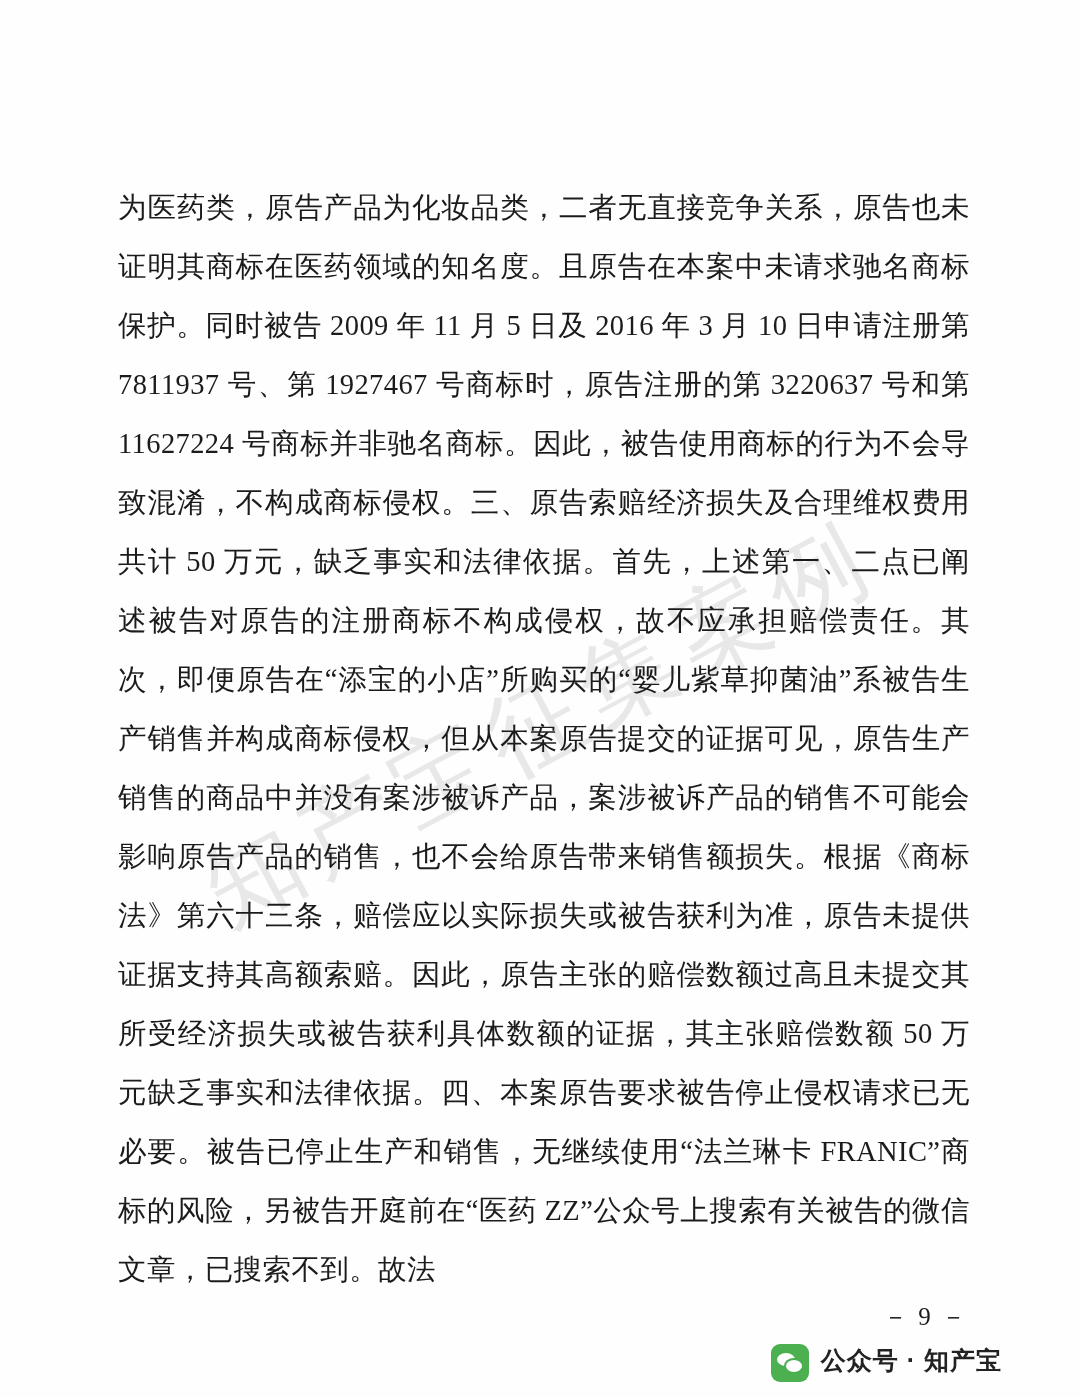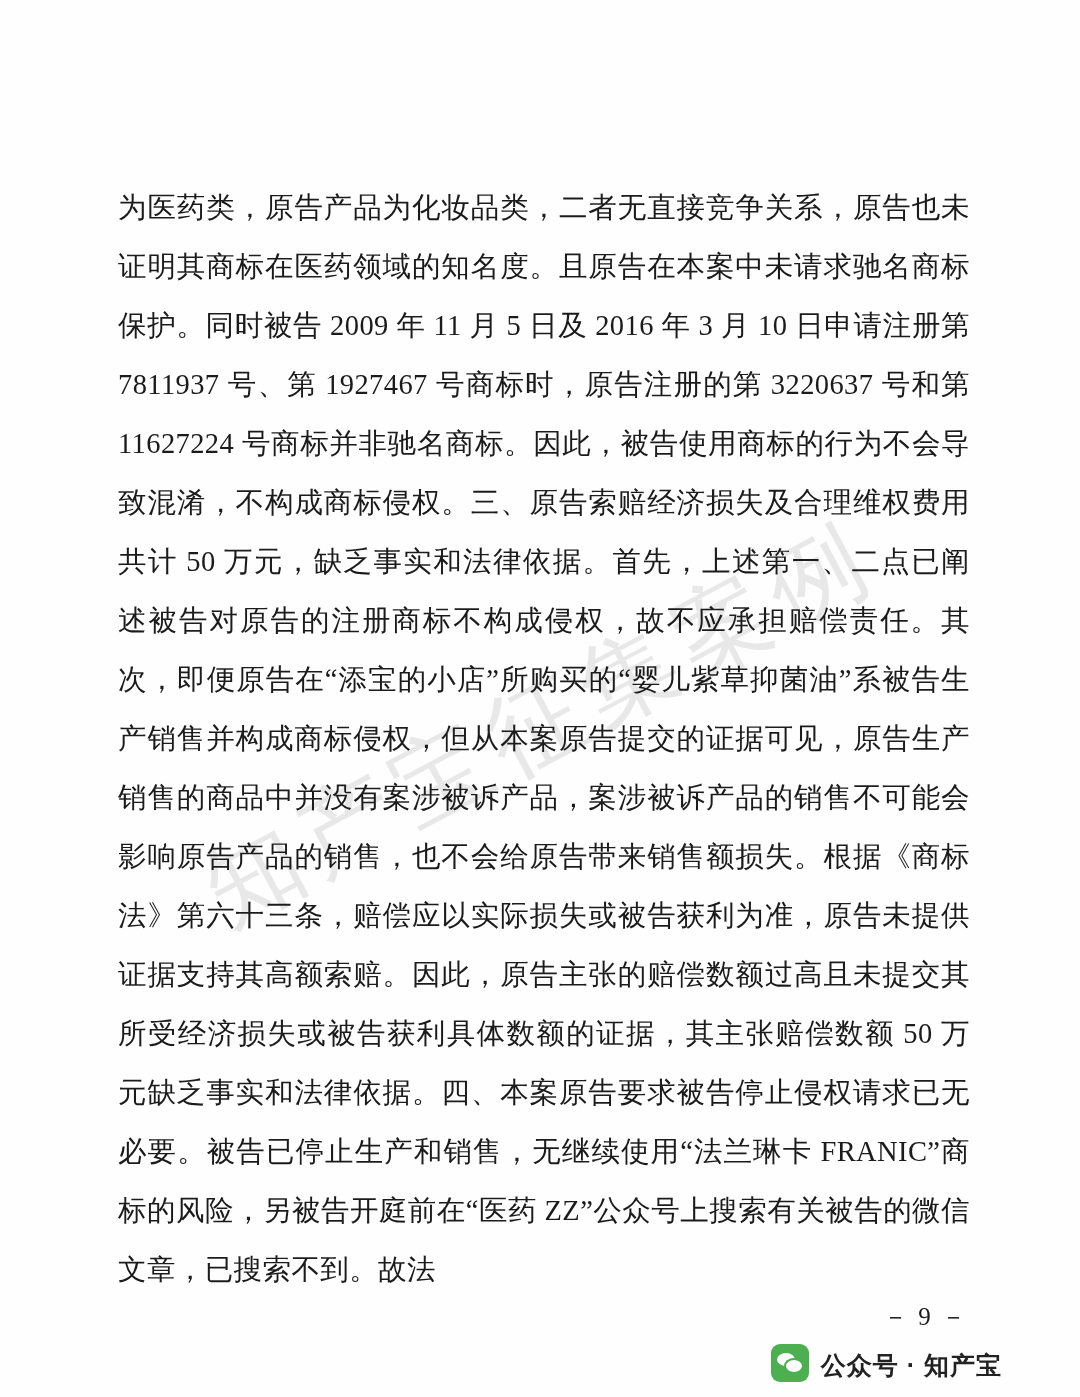--- a/index.html
+++ b/index.html
@@ -75,21 +75,21 @@
     color: #1b1b1b;
     letter-spacing: 2px;
     z-index: 3;
   }
 
   #footer-badge {
     position: absolute;
     right: 78px;
     top: 1344px;
     display: flex;
-    align-items: flex-end;
+    align-items: flex-start;
     gap: 12px;
     z-index: 3;
   }
   #footer-badge .wechat-icon {
     width: 38px;
     height: 38px;
     border-radius: 9px;
     background: #4caf50;
     position: relative;
     display: inline-block;

